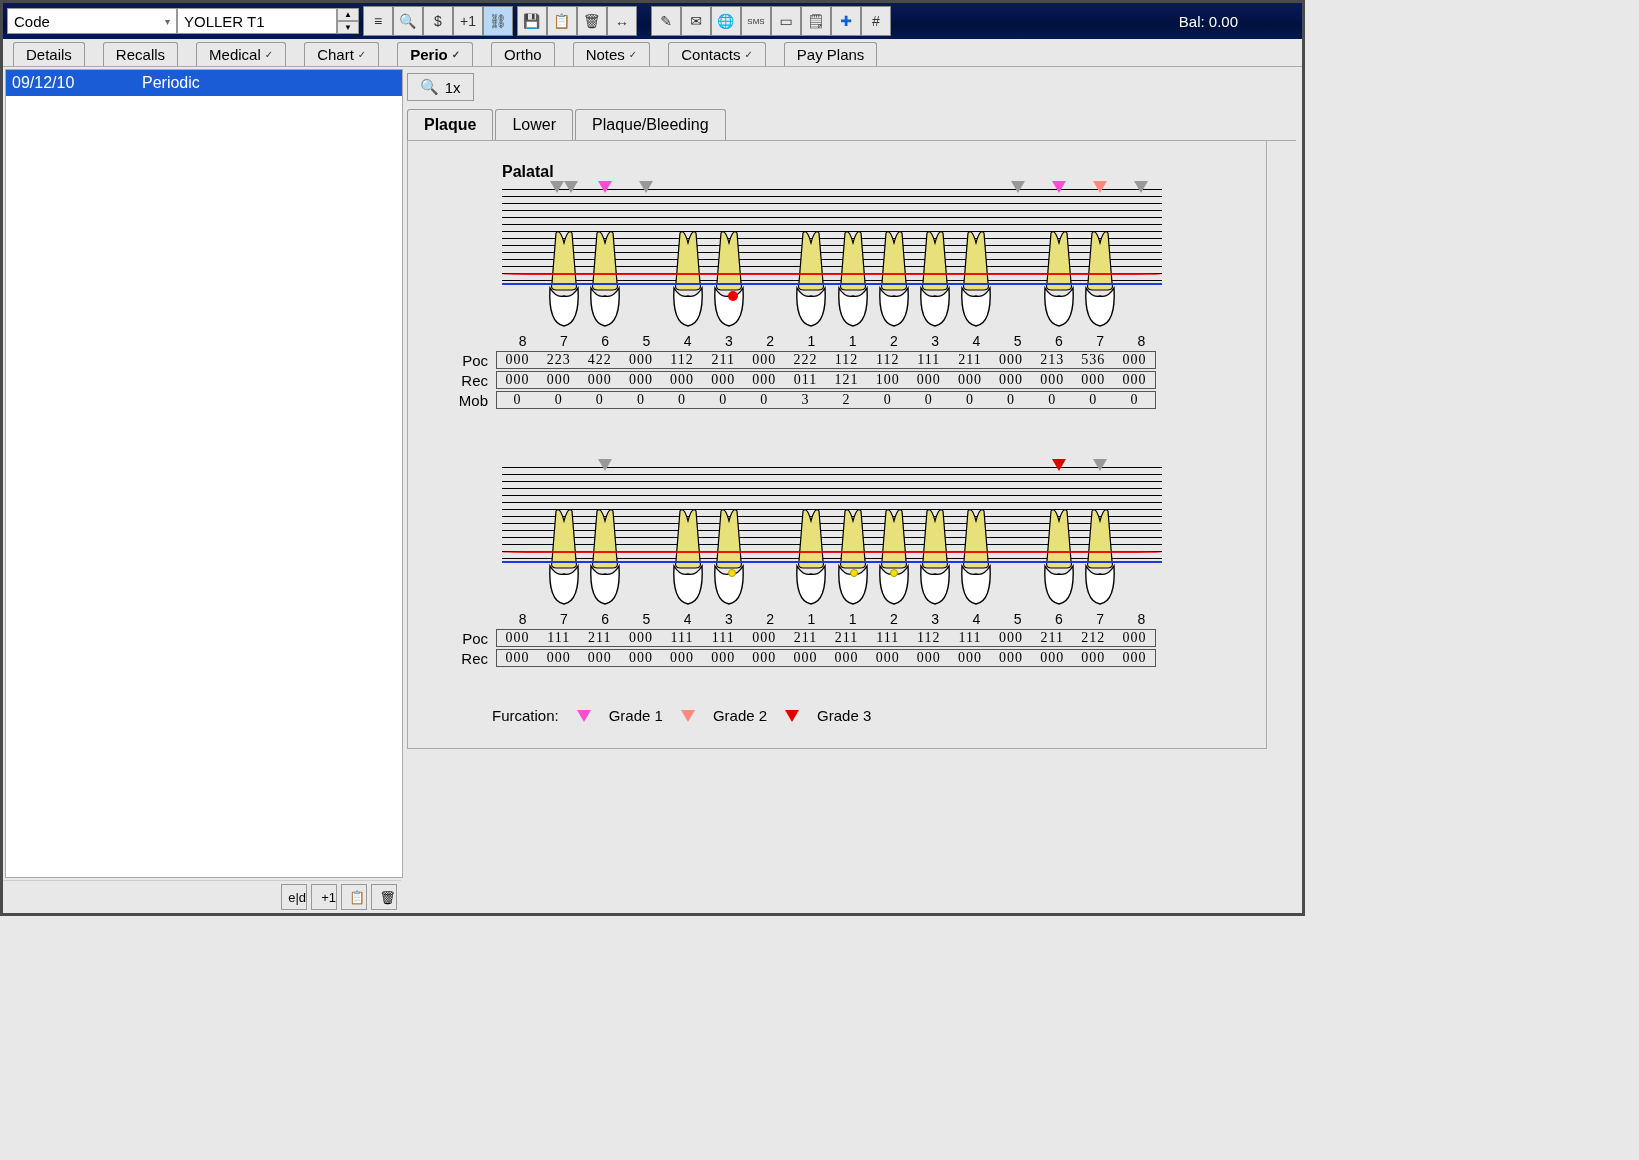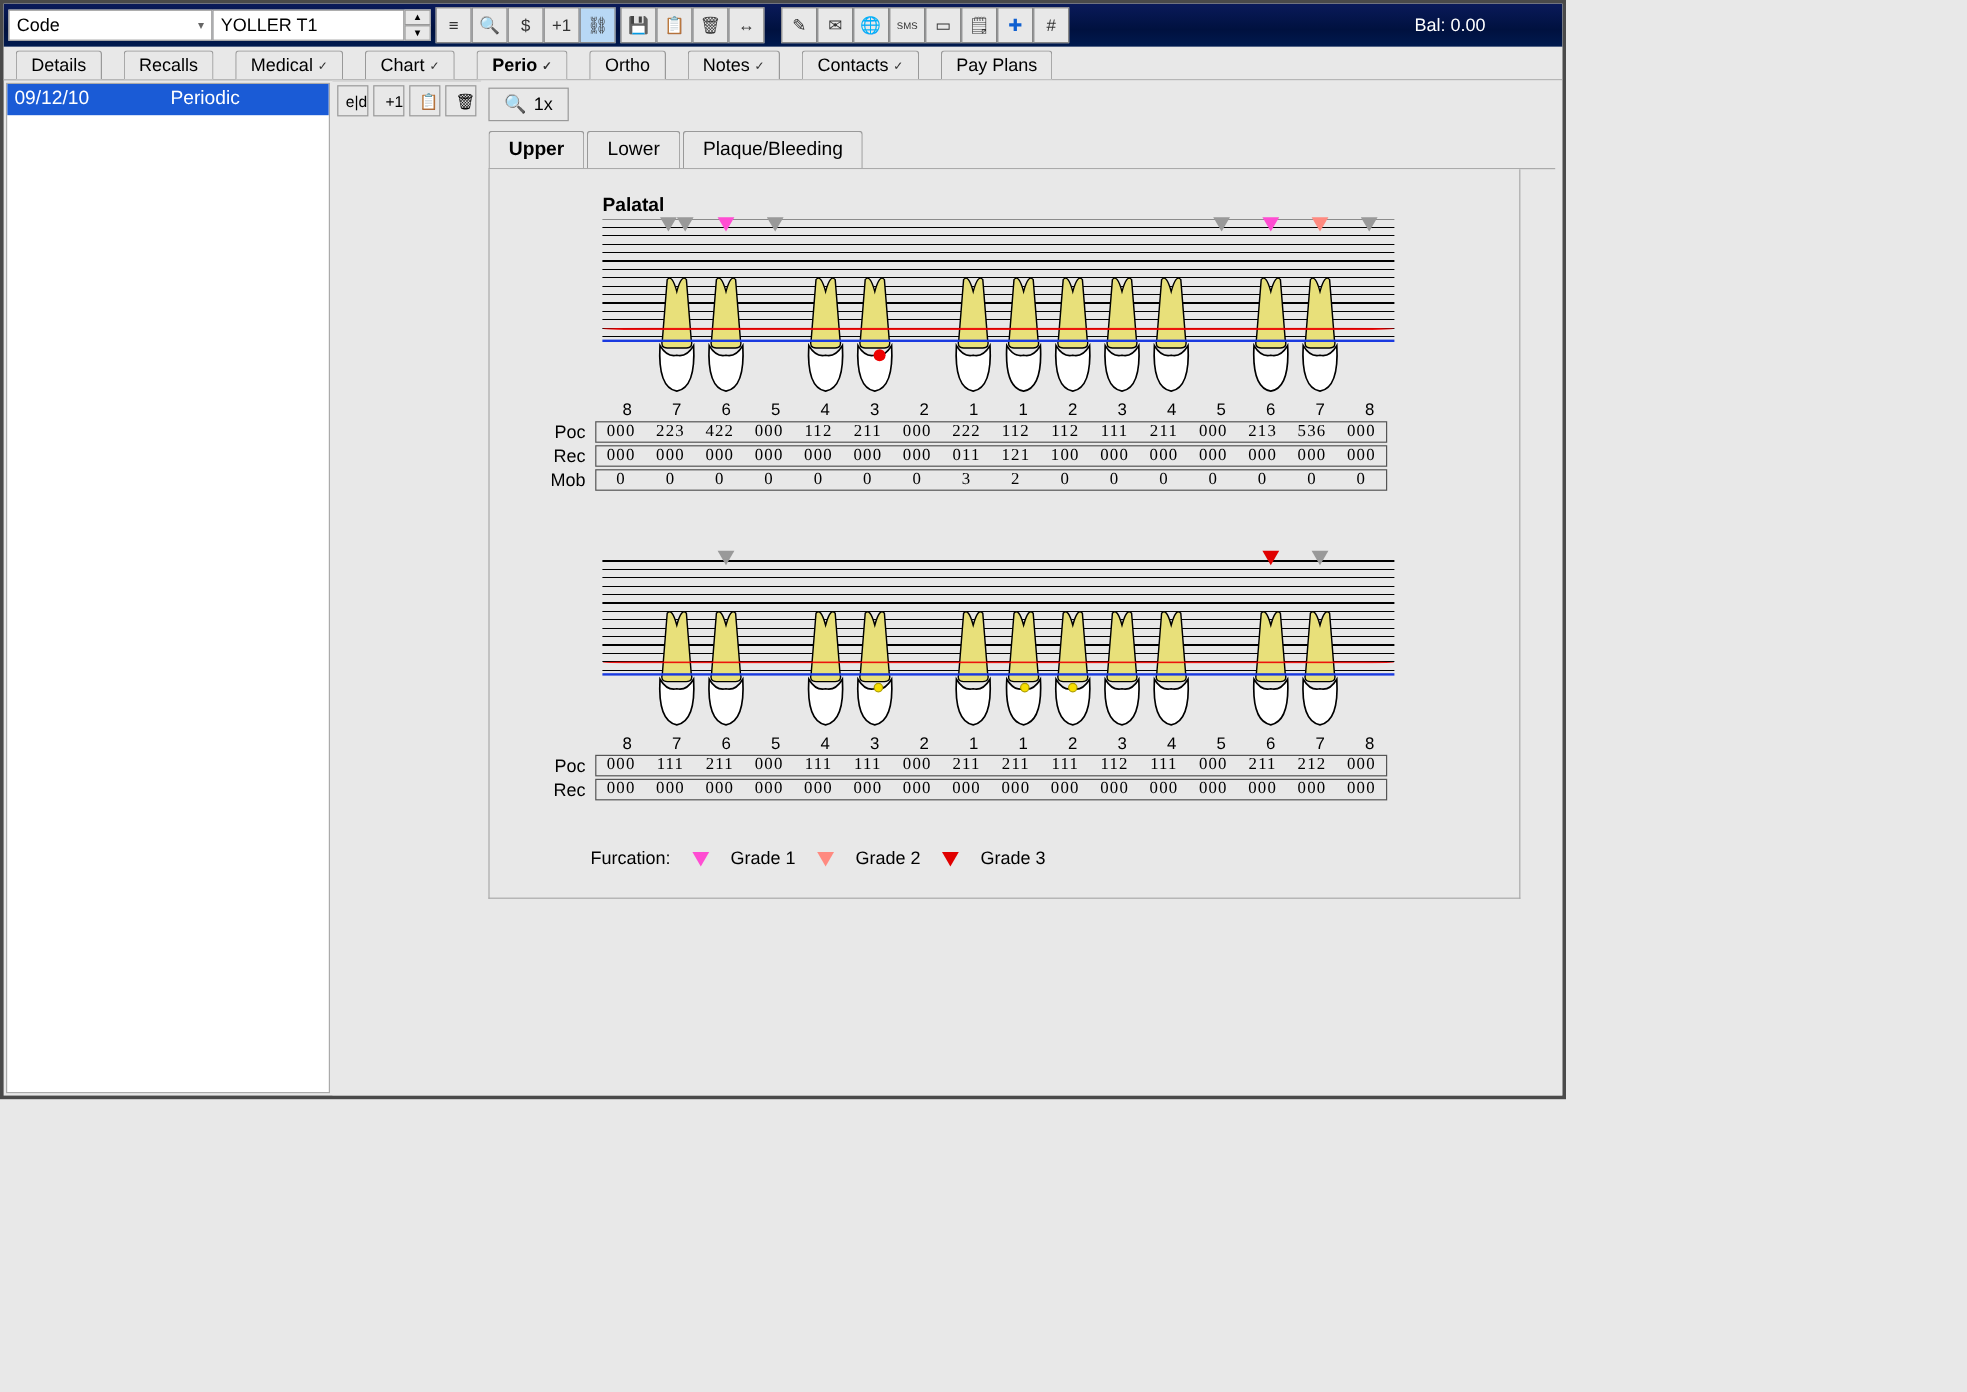--- a/index.html
+++ b/index.html
@@ -249,21 +249,21 @@
   <div class="tab">
       <span>Contacts</span>
       <span class="tick">✓</span>
     </div>
   <div class="tab">
       <span>Pay Plans</span>
     </div>
 </div>
 
 <div class="main">
-  <div style="display:flex; flex-direction:row; width:398px;">
+  <div style="display:flex; flex-direction:column; width:398px;">
     <div class="sidebar" style="flex:1">
       <div class="list">
         <div class="row">
           <span class="date">09/12/10</span>
           <span>Periodic</span>
         </div>
       </div>
     </div>
     <div class="sidebar-bottom">
       <div class="ibtn">
@@ -281,21 +281,21 @@
     </div>
   </div>
 
   <div class="content">
     <div class="zoom-btn">
       <span>🔍</span>
       <span>1x</span>
     </div>
 
     <div class="subtabrow">
-      <div class="stab active"><span>Upper</span></div>
+      <div class="stab active"><span>Plaque</span></div>
       <div class="stab"><span>Lower</span></div>
       <div class="stab"><span>Plaque/Bleeding</span></div>
     </div>
 
     <div class="panel">
 
       <div class="section-title" style="margin-left:70px">Palatal</div>
       <div class="teeth-box">
         <div class="marker-row" id="pal-markers">
             <div class="mcell"></div>

